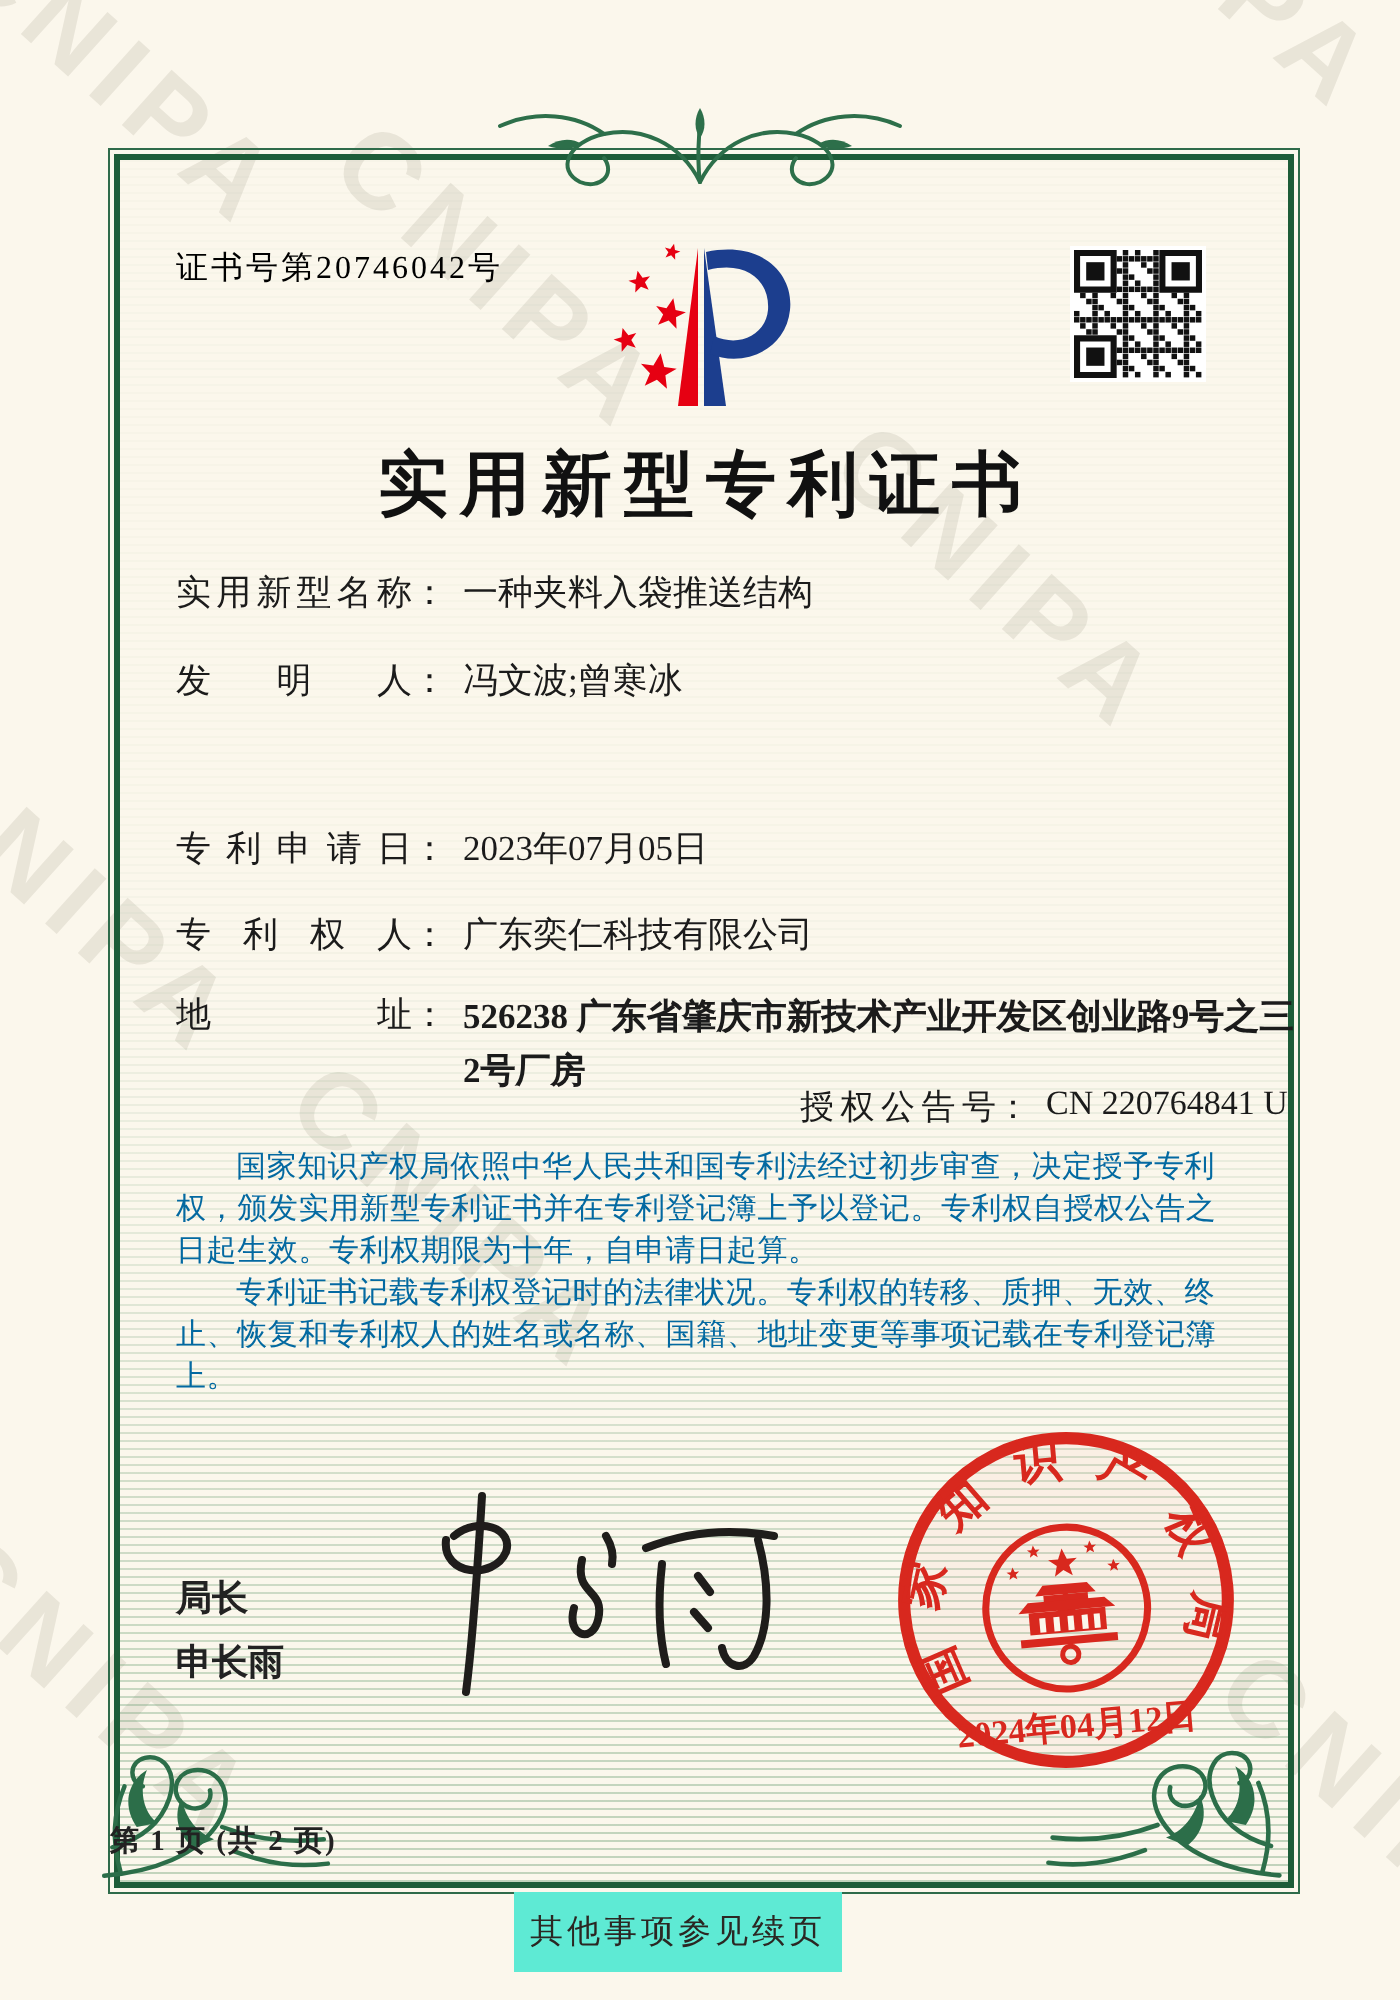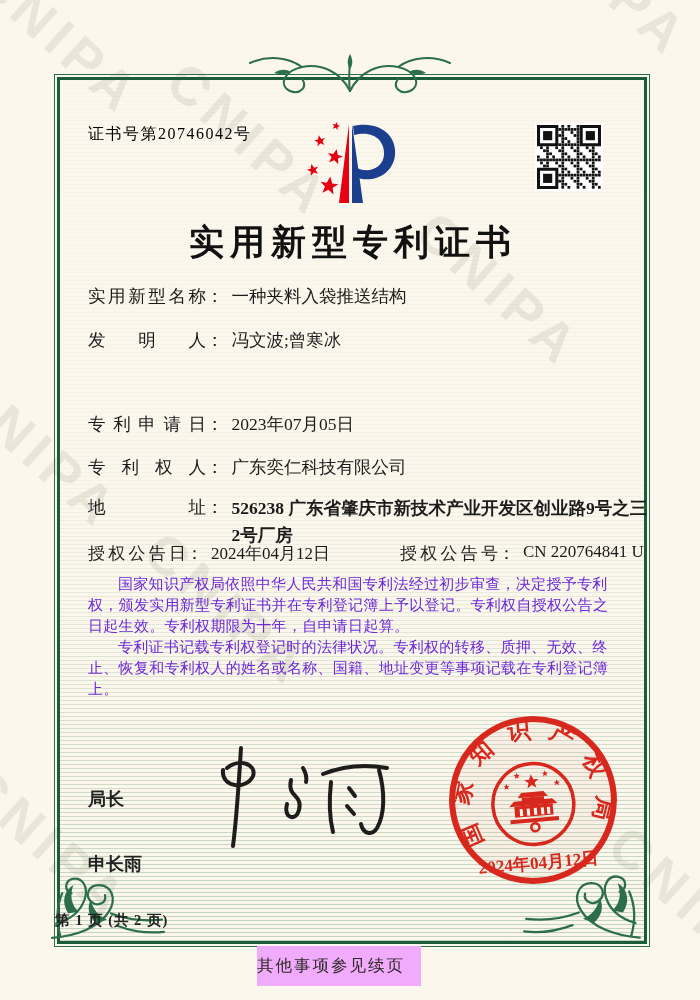--- a/index.html
+++ b/index.html
@@ -34,38 +34,38 @@
   .field-row { position:absolute; left:88px; font-size:17.5px; color:#1b1b1b; white-space:nowrap; }
   .f-label { display:inline-block; width:118px; text-align:justify; text-align-last:justify; vertical-align:top; }
   .f-colon { display:inline-block; vertical-align:top; }
   .f-value { display:inline-block; margin-left:8px; vertical-align:top; }
   .f-value.wrap { white-space:normal; width:420px; line-height:1.55;font-weight:bold; }
   .grant-label { display:inline-block; width:98px; text-align:justify; text-align-last:justify; vertical-align:top; }
   .grant-cell { position:absolute; font-size:17px; color:#1b1b1b; white-space:nowrap; }
 
   
   .body-text { position:absolute; left:88px; top:574px; width:522px; font-size:15px;
-               line-height:21px; color:#6d28d9; letter-spacing:0.3px; }
+               line-height:21px; color:#0369a1; letter-spacing:0.3px; }
   .body-text p { text-indent:2em; }
 
   
   .signer-title { position:absolute; left:88px; top:787px; font-size:18px; font-weight:600;
                   font-family:"Liberation Sans","DejaVu Sans",sans-serif; color:#222; }
   .signer-name  { position:absolute; left:88px; top:819px; font-size:18px; font-weight:600;
-                  font-family:"Liberation Sans","DejaVu Sans",sans-serif; color:#222;margin-top:33px; }
+                  font-family:"Liberation Sans","DejaVu Sans",sans-serif; color:#222; }
   .signature { position:absolute; left:203px; top:740px; width:198px; height:112px; }
 
   
   .seal { position:absolute; left:444px; top:711px; width:178px; height:178px; transform:rotate(-5deg); }
 
   
   .page-num { position:absolute; left:55px; top:911px; width:596px; text-align:left;
               font-size:14.5px; color:#222; letter-spacing:1px;font-weight:bold; }
-  .footer-note { position:absolute; left:257px; top:946px; width:164px; height:40px; background:#f0abfc;
-                 text-align:left; line-height:40px; font-size:16.5px; letter-spacing:2px; color:#2b2723; }
+  .footer-note { position:absolute; left:257px; top:946px; width:164px; height:40px; background:#5eead4;
+                 text-align:center; line-height:40px; font-size:16.5px; letter-spacing:2px; color:#2b2723; }
 </style>
 </head>
 <body>
 
 <div class="page">
 
   <span class="wm" style="left:-40px; top:6px;">CNIPA</span>
   <span class="wm" style="left:150px; top:108px;">CNIPA</span>
   <span class="wm" style="left:508px; top:-52px;">CNIPA</span>
   <span class="wm" style="left:400px; top:258px;">CNIPA</span>
@@ -316,23 +316,20 @@
   <div class="field-row" style="top:412px;">
     <span class="f-label">专利申请日</span><span class="f-colon">：</span><span class="f-value">2023年07月05日</span>
   </div>
   <div class="field-row" style="top:455px;font-family:Liberation Mono, monospace;">
     <span class="f-label">专利权人</span><span class="f-colon">：</span><span class="f-value">广东奕仁科技有限公司</span>
   </div>
   <div class="field-row" style="top:495px;">
     <span class="f-label">地址</span><span class="f-colon">：</span><span class="f-value wrap">526238 广东省肇庆市新技术产业开发区创业路9号之三2号厂房</span>
   </div>
 
-  <div class="grant-cell" style="left:88px; top:542px;">
-    <span class="grant-label">授权公告日</span><span class="f-colon">：</span><span class="f-value">2024年04月12日</span>
-  </div>
   <div class="grant-cell" style="left:400px; top:542px;">
     <span class="grant-label">授权公告号</span><span class="f-colon">：</span><span class="f-value">CN 220764841 U</span>
   </div>
 
   <div class="body-text">
     <p>国家知识产权局依照中华人民共和国专利法经过初步审查，决定授予专利权，颁发实用新型专利证书并在专利登记簿上予以登记。专利权自授权公告之日起生效。专利权期限为十年，自申请日起算。</p>
     <p>专利证书记载专利权登记时的法律状况。专利权的转移、质押、无效、终止、恢复和专利权人的姓名或名称、国籍、地址变更等事项记载在专利登记簿上。</p>
   </div>
 
   <div class="signer-title">局长</div>

